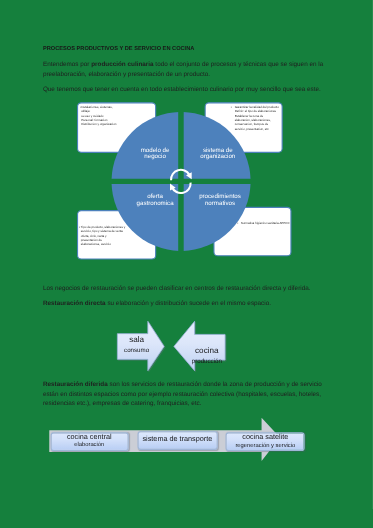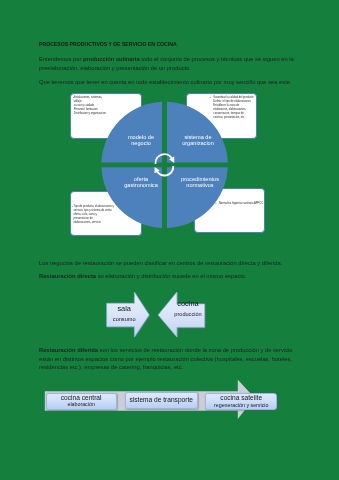--- a/index.html
+++ b/index.html
@@ -164,21 +164,21 @@
           <feDropShadow dx="0.8" dy="0.8" stdDeviation="0.5" flood-color="#6a7383" flood-opacity="0.45"></feDropShadow>
         </filter>
       </defs>
       <path d="M106.7 303.3 L134.4 303.3 L134.4 292.1 L149.2 314.9 L134.4 337.0 L134.4 326.7 L106.7 326.7 Z" fill="url(#agrad)" stroke="#9CB4DC" stroke-width="0.7" filter="url(#ashadow)"></path>
       <path d="M204.6 304.0 L176.9 304.0 L176.9 292.1 L158.1 314.9 L176.9 337.0 L176.9 327.3 L204.6 327.3 Z" fill="url(#agrad)" stroke="#9CB4DC" stroke-width="0.7" filter="url(#ashadow)"></path>
     </svg>
     <div class="arrowlbl" id="al0" style="left:107.2px;top:304.6px;width:34px">
         <div class="t1">sala</div>
         <div class="t2">consumo</div>
       </div>
-    <div class="arrowlbl" id="al1" style="left:169.0px;top:300px;width:38px">
+    <div class="arrowlbl" id="al1" style="left:169.0px;top:315px;width:38px">
         <div class="t1">cocina</div>
         <div class="t2">producción</div>
       </div>
   </div>
 
   <div class="diagram3" style="position:absolute;left:0;top:0;width:339px;height:480px">
     <svg width="339" height="480" viewBox="0 0 339 480" style="position:absolute;left:0;top:0">
       <path d="M44.8 391.2 L237.8 391.2 L237.8 379.8 L254.5 397.8 L237.8 419.0 L237.8 410.8 L44.8 410.8 Z" fill="#CBCED6"></path>
     </svg>
     <div class="fbox" id="fb0" style="left:45.6px;top:393.1px;width:71.1px;height:16.6px">

